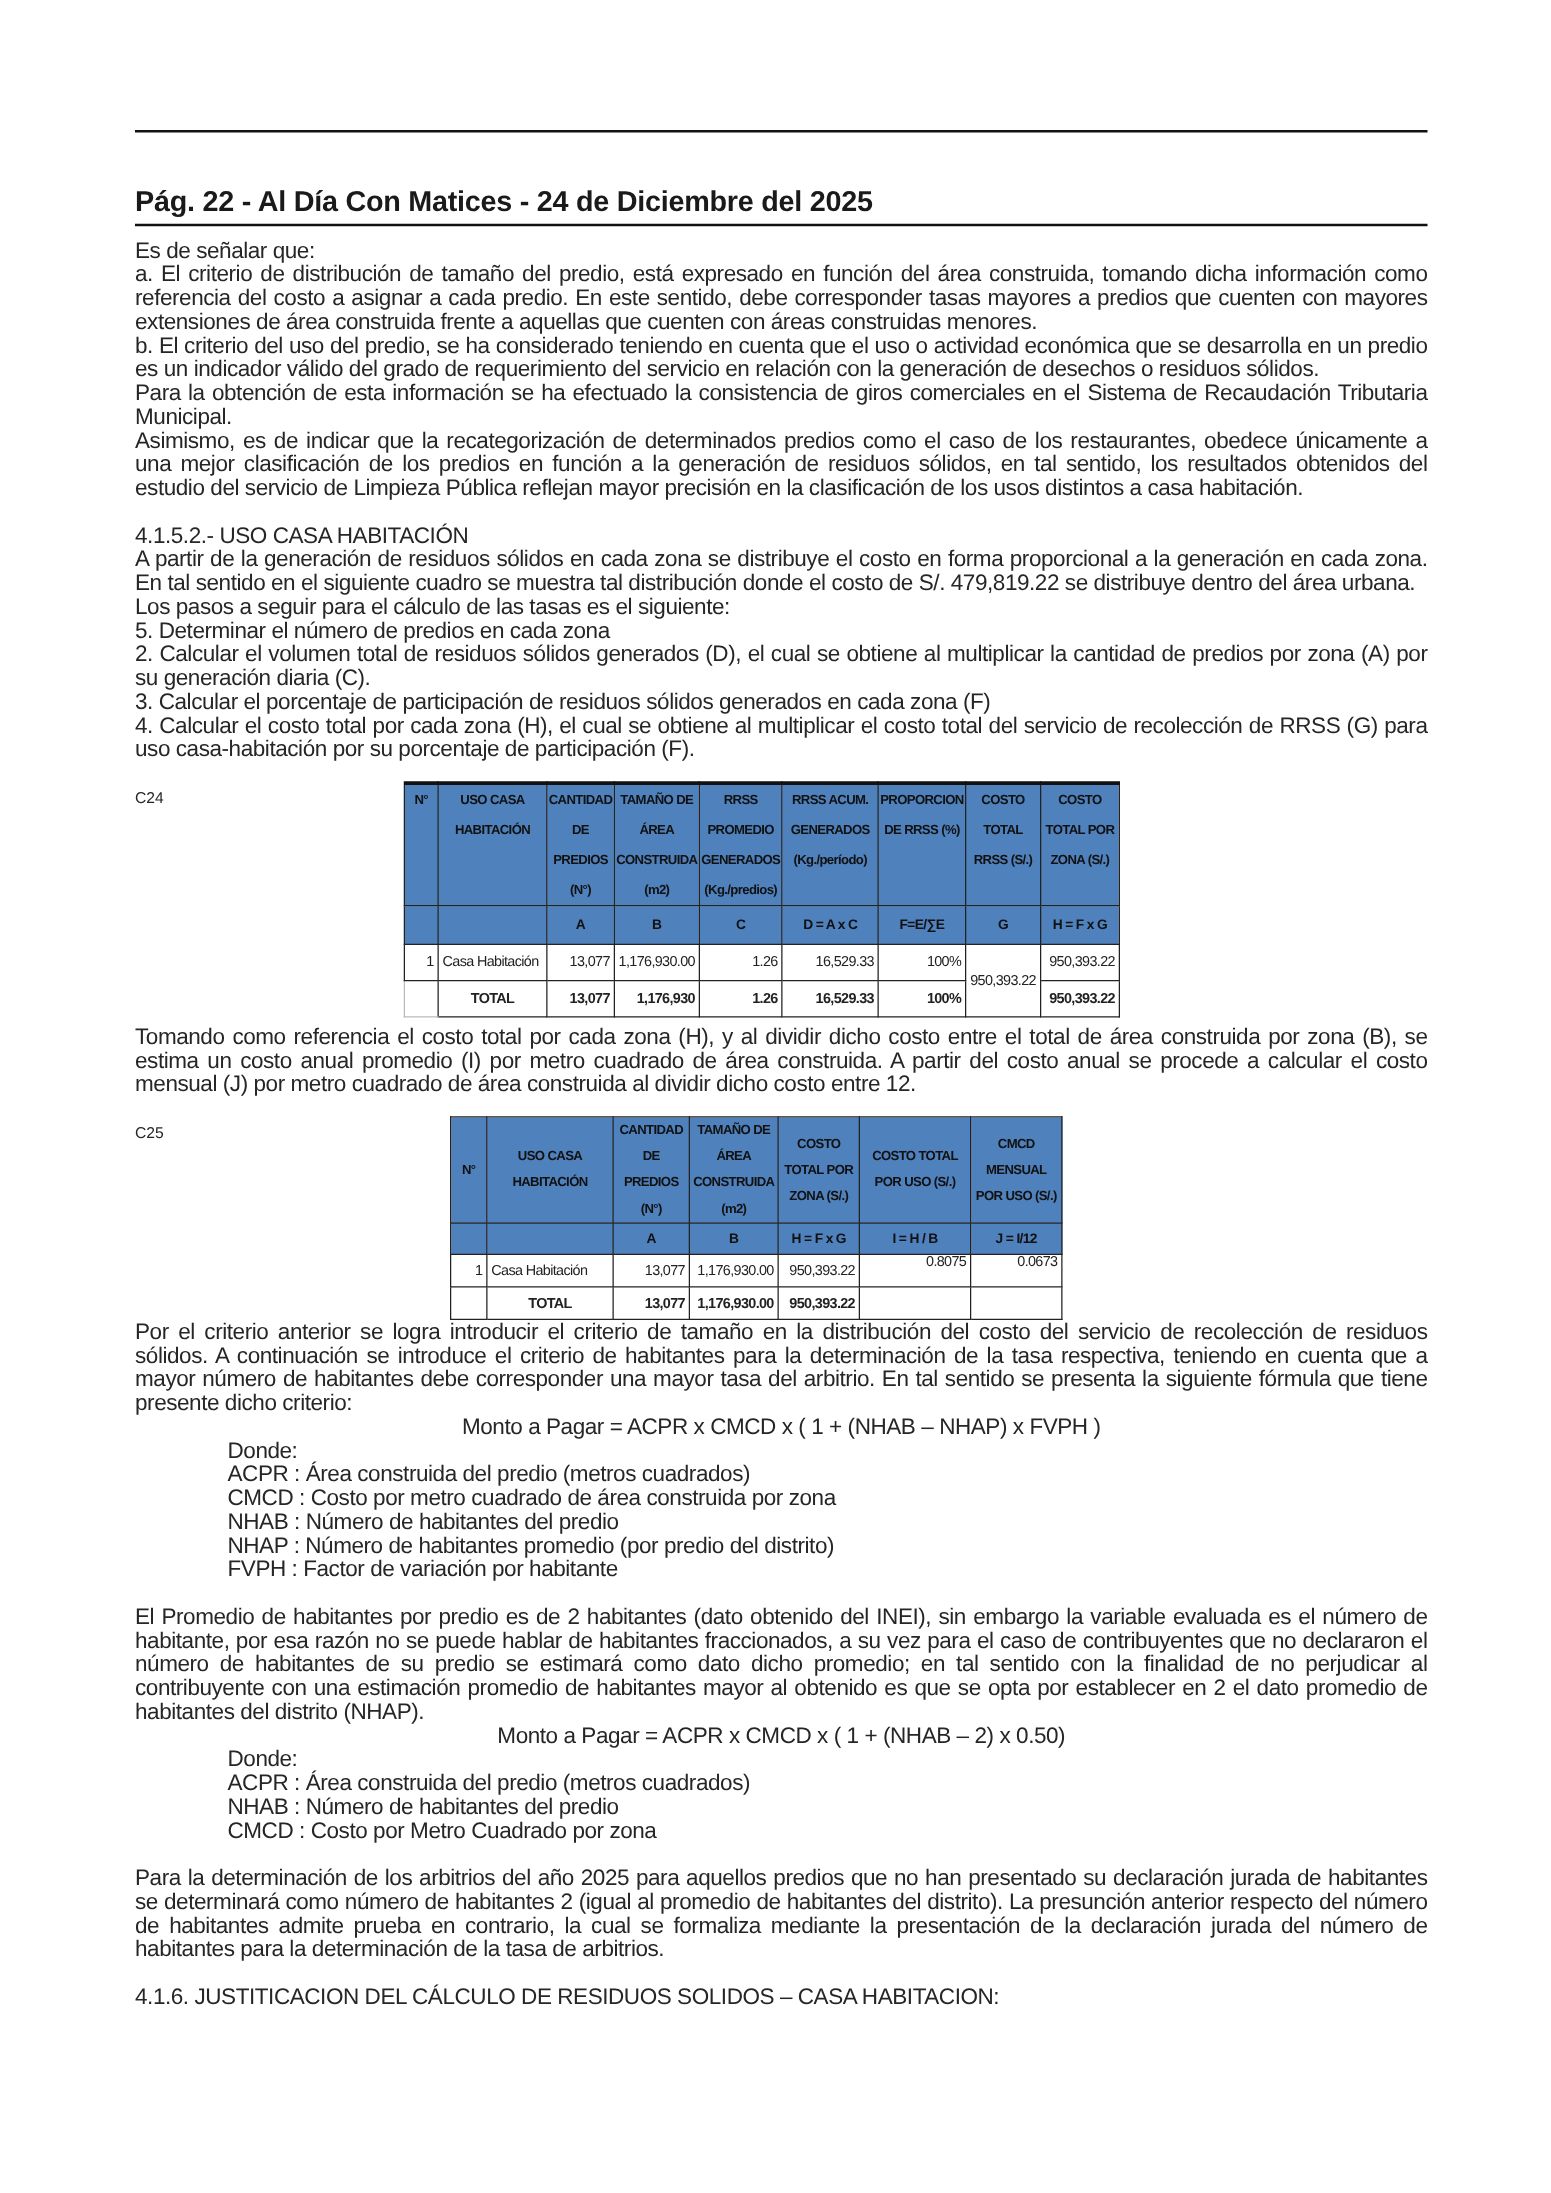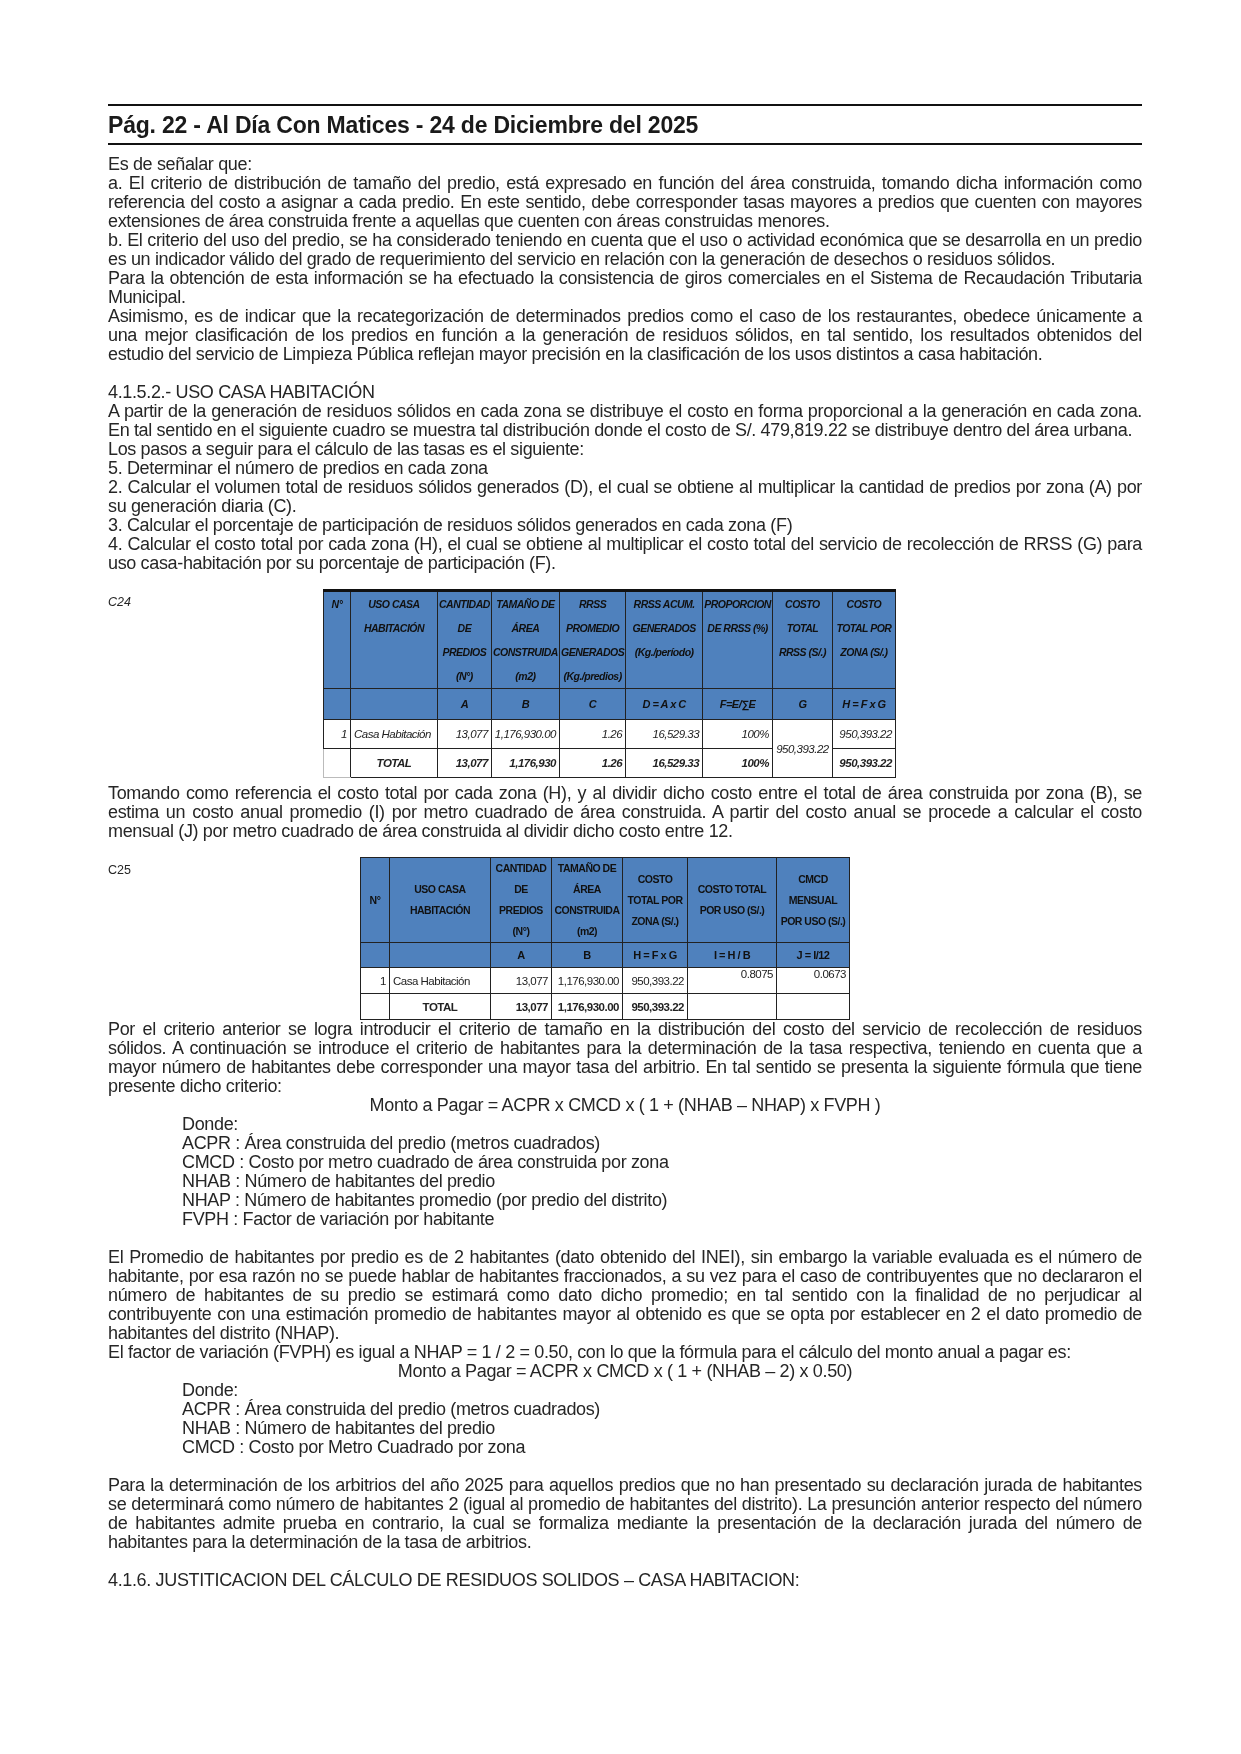--- a/index.html
+++ b/index.html
@@ -1,21 +1,21 @@
 <!DOCTYPE html>
 <html><head>
 <meta charset="utf-8">
 <style>
   html, body { margin: 0; padding: 0; background: #ffffff; }
   body { width: 1241px; height: 1754px; position: relative; overflow: hidden;
          font-family: "Liberation Sans", sans-serif; color: #222; }
   .page { position: absolute; left: 108px; top: 104px; width: 1034px; }
   .rule-top { height: 2px; background: #111; }
   .header-title { font-family: "Liberation Sans", sans-serif; font-weight: bold; font-size: 23px;
-                  color: #1a1a1a; letter-spacing: -0.2px; padding: 4px 0 3px 0; line-height: 30px; }
+                  color: #1a1a1a; letter-spacing: -0.2px; padding: 4px 0 3px 0; line-height: 30px; margin-top: 36px; }
   .rule-bottom { height: 2px; background: #111; margin-bottom: 10px; }
   p.t { margin: 0; font-size: 18px; line-height: 19px; text-align: justify;
         letter-spacing: -0.35px; color: #262626; font-stretch: condensed; }
   .gap { height: 19px; }
   .center { text-align: center !important; }
   .indent { padding-left: 74px; }
   .tbl-row { position: relative; }
   .tbl-label { position: absolute; left: 0; top: 6px; font-size: 12.5px; color: #262626; }
   table.xl { border-collapse: collapse; font-family: "Liberation Sans", sans-serif;
              font-stretch: condensed; letter-spacing: -0.5px; }
@@ -53,21 +53,21 @@
   <div class="gap"></div>
 
   <p class="t">4.1.5.2.- USO CASA HABITACIÓN</p>
   <p class="t">A partir de la generación de residuos sólidos en cada zona se distribuye el costo en forma proporcional a la generación en cada zona. En tal sentido en el siguiente cuadro se muestra tal distribución donde el costo de S/. 479,819.22 se distribuye dentro del área urbana.</p>
   <p class="t">Los pasos a seguir para el cálculo de las tasas es el siguiente:</p>
   <p class="t">5. Determinar el número de predios en cada zona</p>
   <p class="t">2. Calcular el volumen total de residuos sólidos generados (D), el cual se obtiene al multiplicar la cantidad de predios por zona (A) por su generación diaria (C).</p>
   <p class="t">3. Calcular el porcentaje de participación de residuos sólidos generados en cada zona (F)</p>
   <p class="t">4. Calcular el costo total por cada zona (H), el cual se obtiene al multiplicar el costo total del servicio de recolección de RRSS (G) para uso casa-habitación por su porcentaje de participación (F).</p>
 
-  <div class="tbl-row" style="margin-top:16px;font-style:italic;">
+  <div class="tbl-row" style="margin-top:16px;">
     <div class="tbl-label">C24</div>
     <table class="xl" id="c24">
       <tbody>
           <tr>
         <th style="width:24px;">N°</th>
         <th style="width:84px;">USO CASA HABITACIÓN</th>
         <th style="width:48px;">CANTIDAD DE PREDIOS (N°)</th>
         <th style="width:62px;">TAMAÑO DE ÁREA CONSTRUIDA (m2)</th>
         <th style="width:54px;">RRSS PROMEDIO GENERADOS (Kg./predios)</th>
         <th style="width:74px;">RRSS ACUM. GENERADOS (Kg./período)</th>
@@ -163,21 +163,20 @@
     <p class="t">Donde:</p>
     <p class="t">ACPR : Área construida del predio (metros cuadrados)</p>
     <p class="t">CMCD : Costo por metro cuadrado de área construida por zona</p>
     <p class="t">NHAB : Número de habitantes del predio</p>
     <p class="t">NHAP : Número de habitantes promedio (por predio del distrito)</p>
     <p class="t">FVPH : Factor de variación por habitante</p>
   </div>
   <div class="gap"></div>
 
   <p class="t">El Promedio de habitantes por predio es de 2 habitantes (dato obtenido del INEI), sin embargo la variable evaluada es el número de habitante, por esa razón no se puede hablar de habitantes fraccionados, a su vez para el caso de contribuyentes que no declararon el número de habitantes de su predio se estimará como dato dicho promedio; en tal sentido con la finalidad de no perjudicar al contribuyente con una estimación promedio de habitantes mayor al obtenido es que se opta por establecer en 2 el dato promedio de habitantes del distrito (NHAP).</p>
-  <p class="t">El factor de variación (FVPH) es igual a NHAP = 1 / 2 = 0.50, con lo que la fórmula para el cálculo del monto anual a pagar es:</p>
   <p class="t center">Monto a Pagar = ACPR x CMCD x ( 1 + (NHAB – 2) x 0.50)</p>
   <div class="indent">
     <p class="t">Donde:</p>
     <p class="t">ACPR : Área construida del predio (metros cuadrados)</p>
     <p class="t">NHAB : Número de habitantes del predio</p>
     <p class="t">CMCD : Costo por Metro Cuadrado por zona</p>
   </div>
   <div class="gap"></div>
 
   <p class="t">Para la determinación de los arbitrios del año 2025 para aquellos predios que no han presentado su declaración jurada de habitantes se determinará como número de habitantes 2 (igual al promedio de habitantes del distrito). La presunción anterior respecto del número de habitantes admite prueba en contrario, la cual se formaliza mediante la presentación de la declaración jurada del número de habitantes para la determinación de la tasa de arbitrios.</p>

